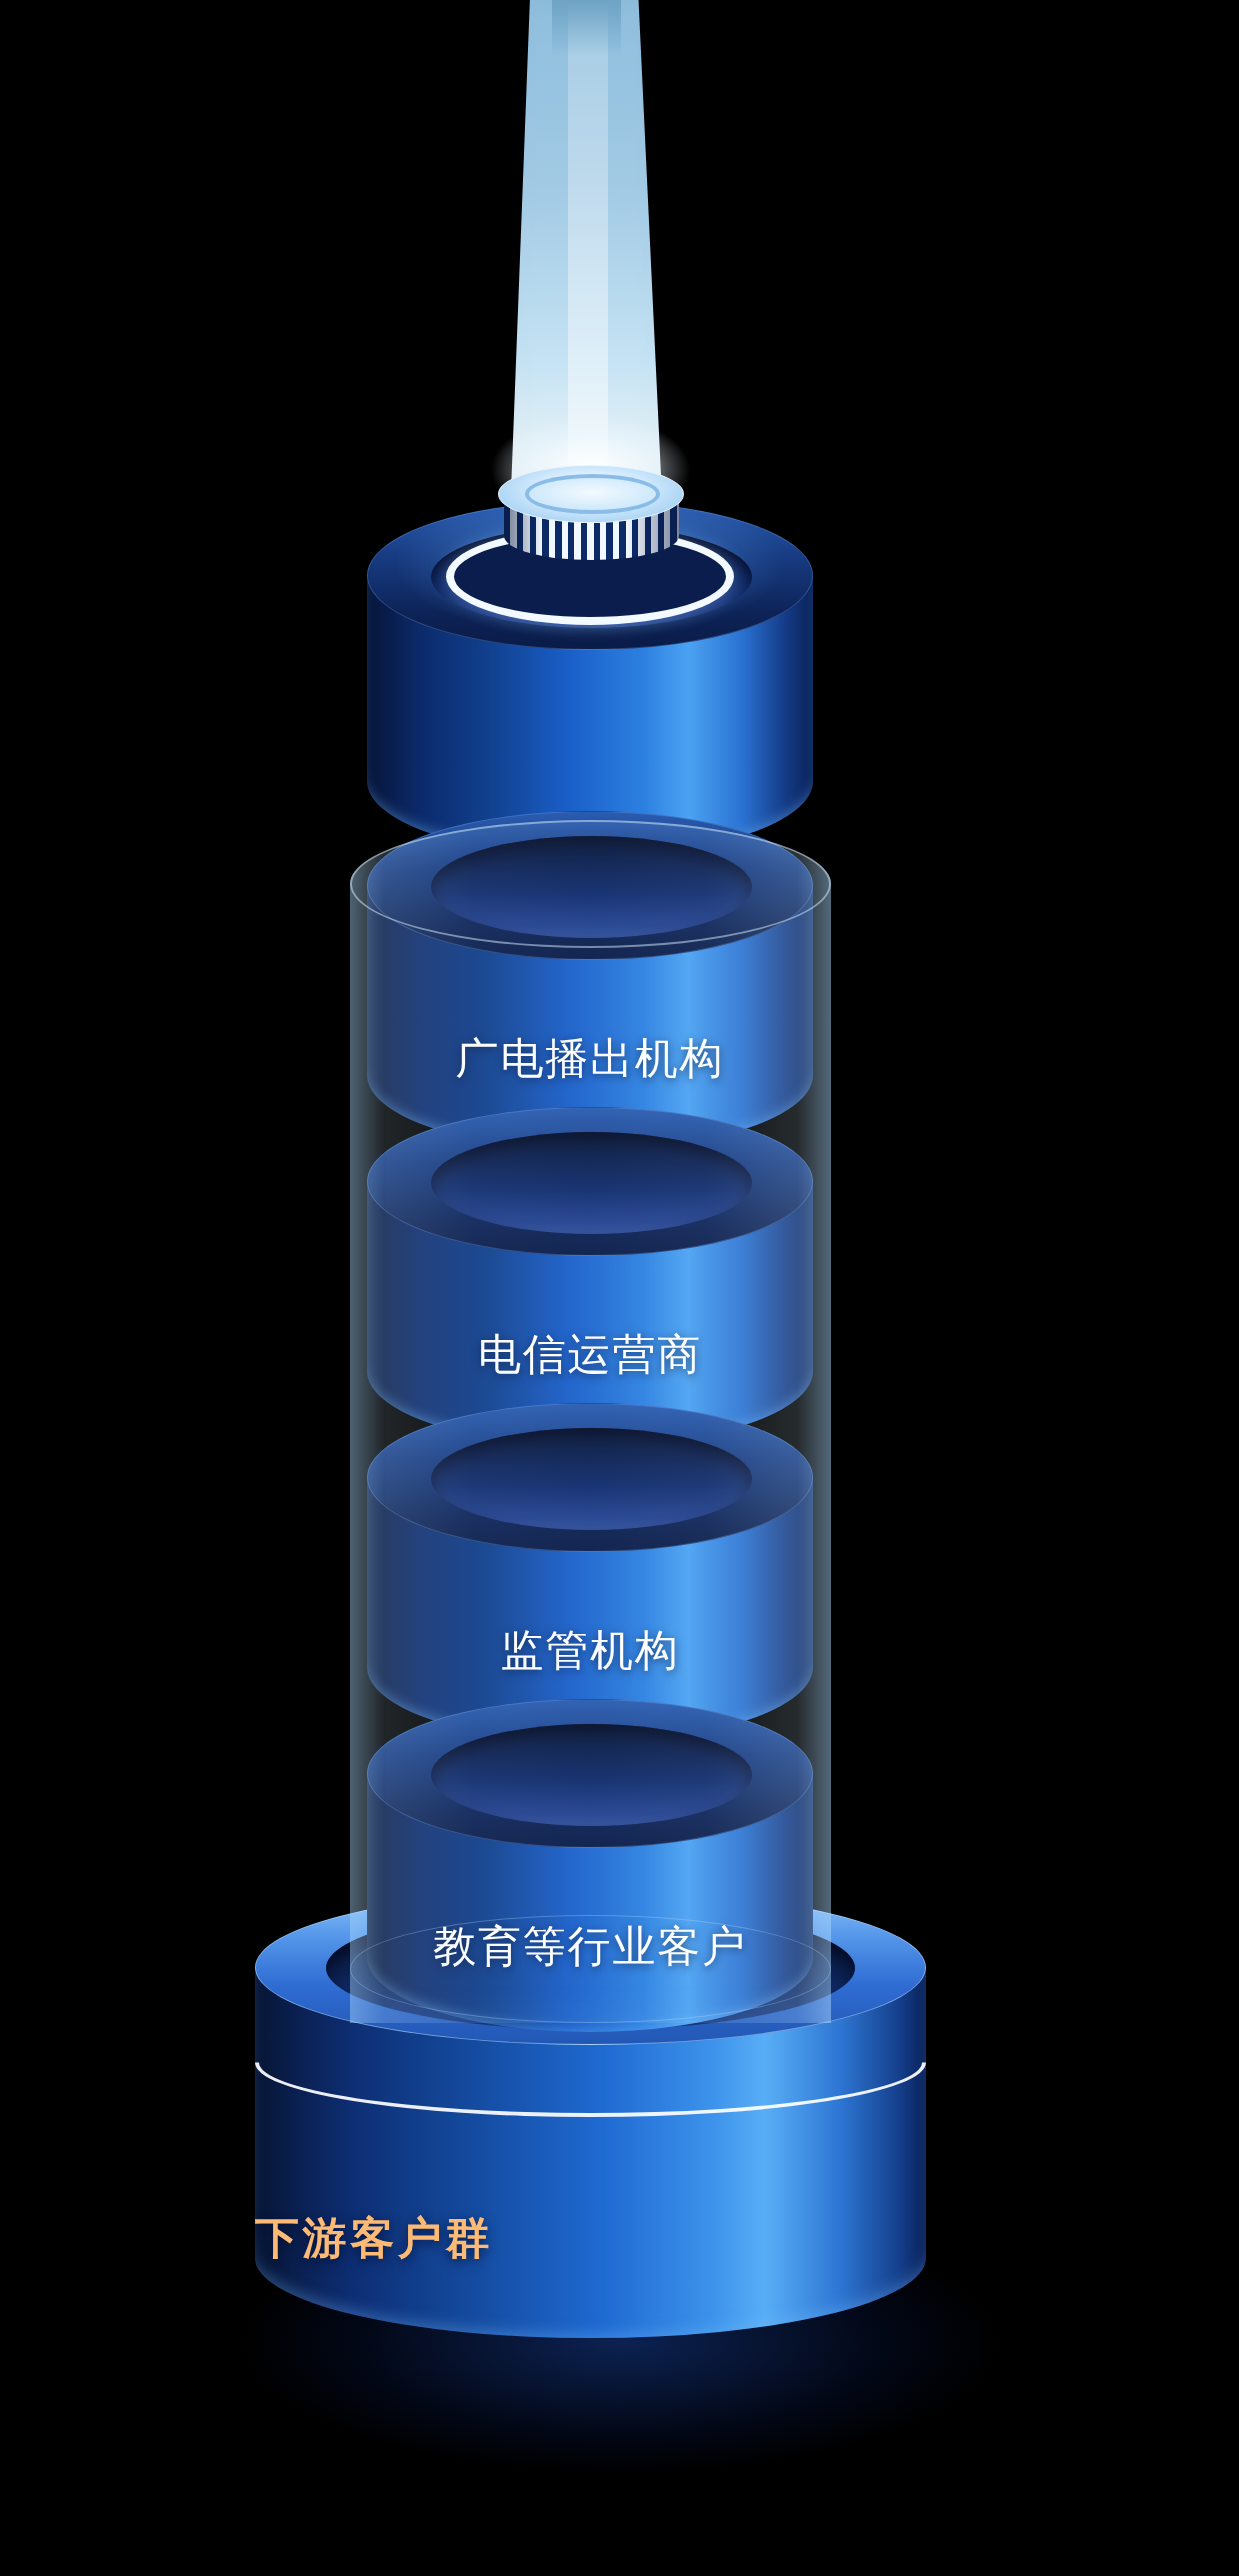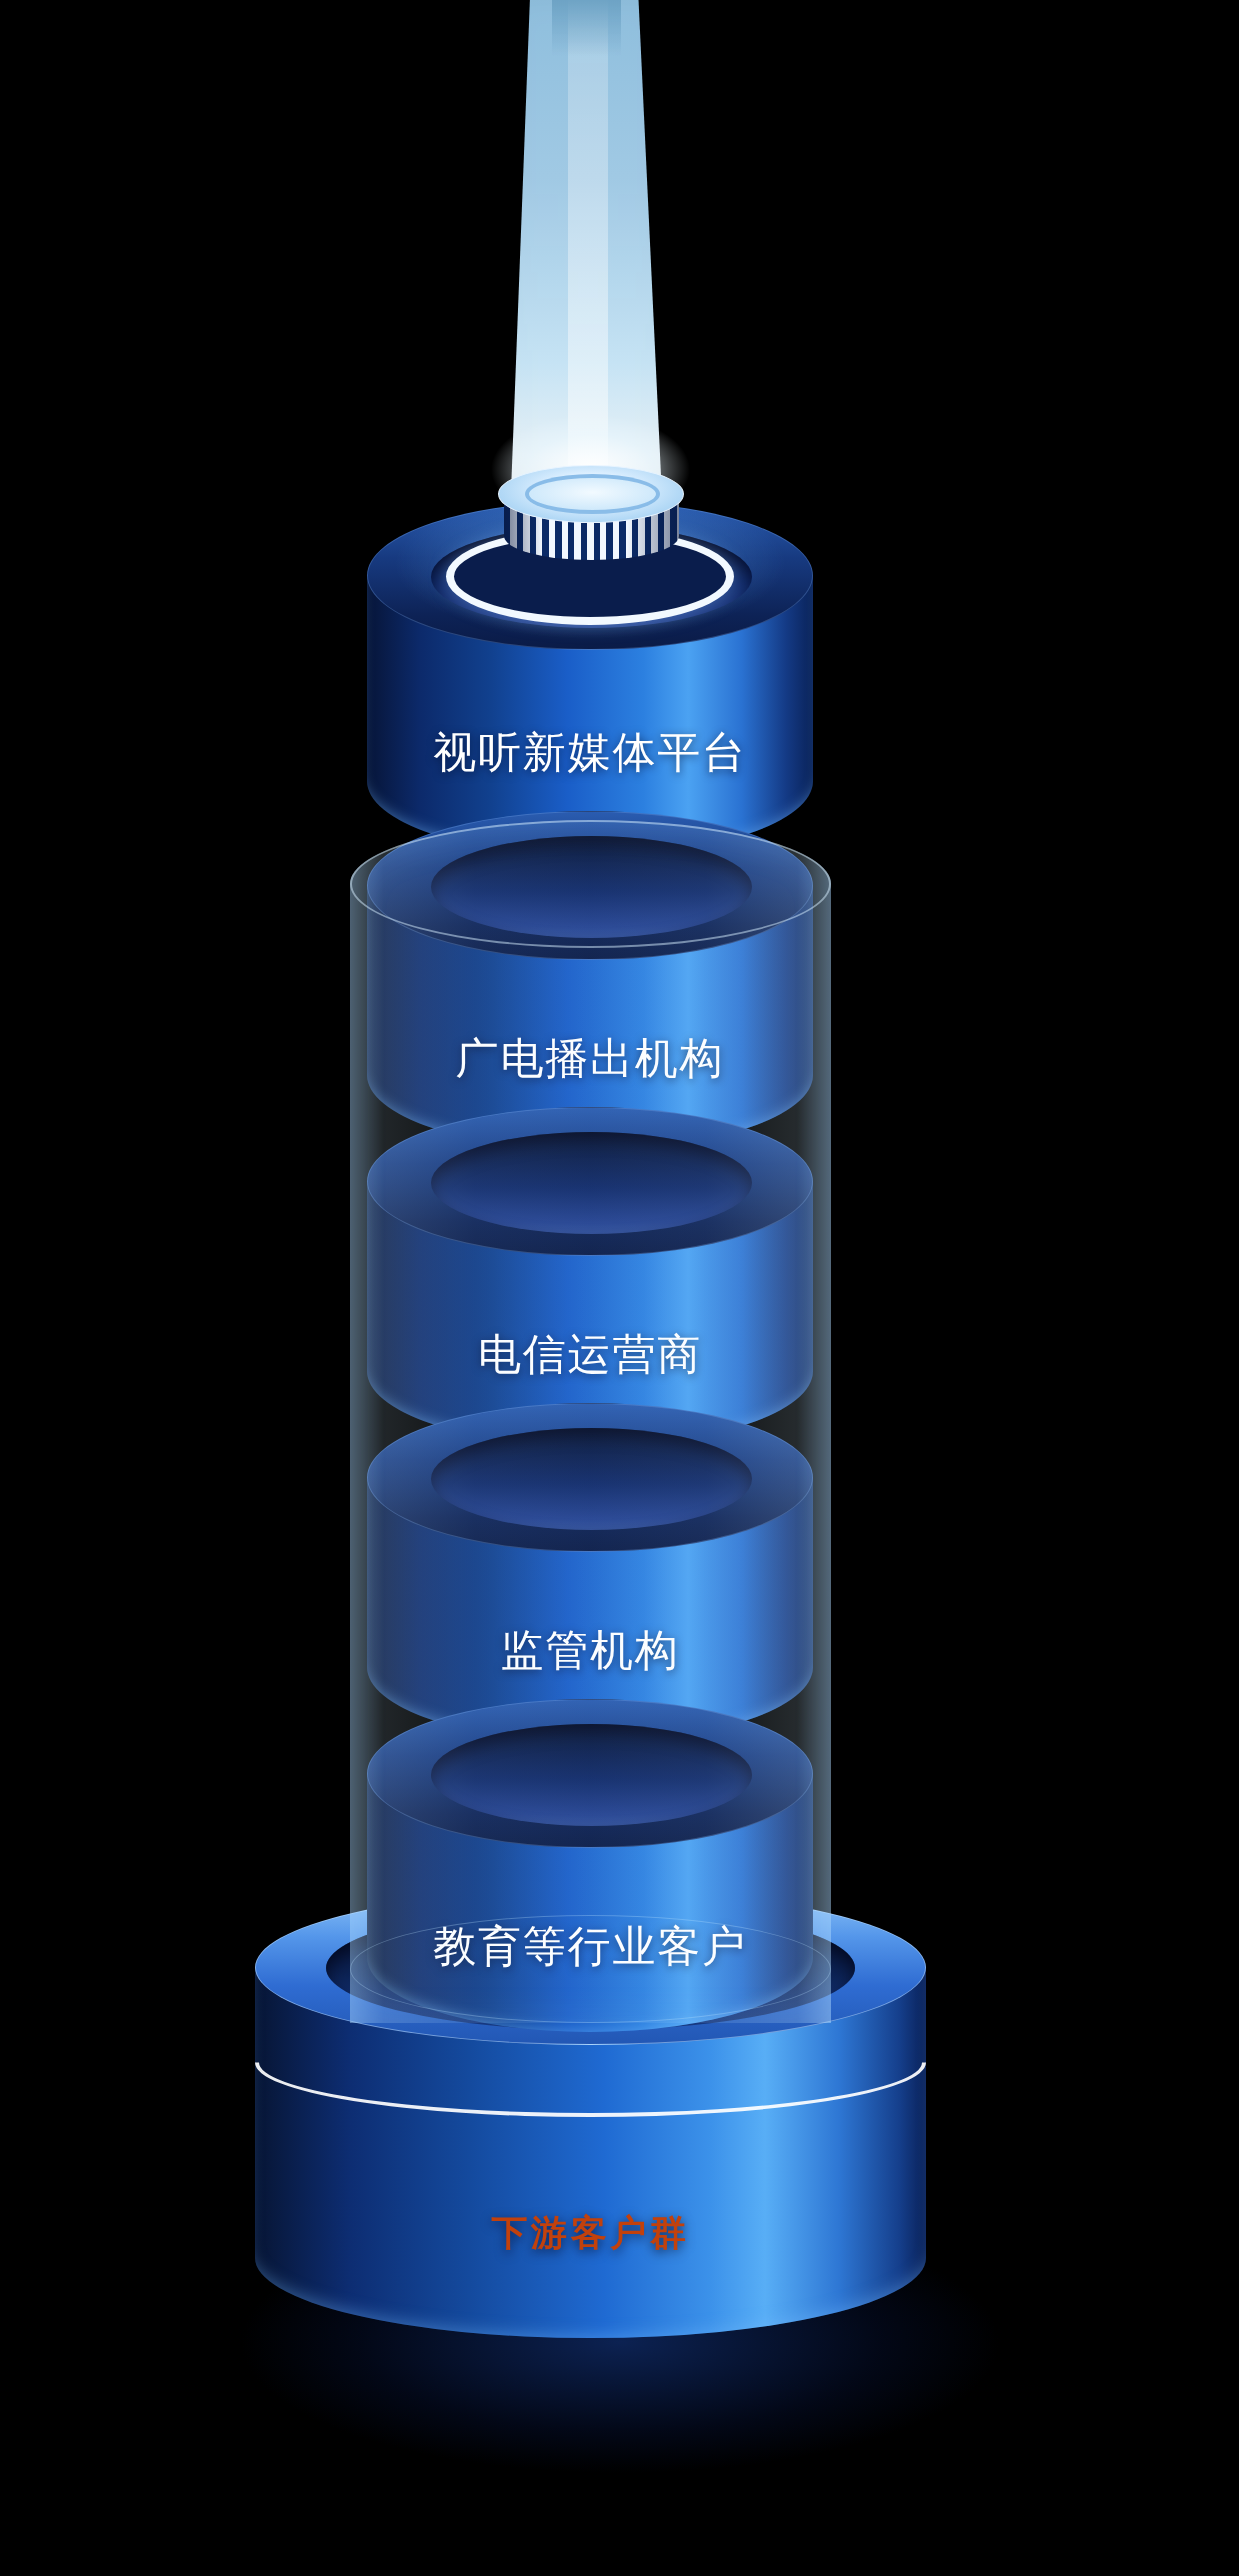--- a/index.html
+++ b/index.html
@@ -29,22 +29,22 @@
                    #3c92ea 68%,#58aef6 76%,#2e77d4 87%,#153f8c 96%,#0a2158 100%);
         box-shadow:inset 0 -9px 14.6px -5.5px rgba(120,190,255,.35);}
   .base-top{position:absolute;left:0;top:0;width:671px;height:155px;border-radius:50%;
         box-sizing:border-box;border:1.8px solid rgba(200,230,255,.5);
         background:linear-gradient(180deg,#8ec4f8 0%,#5496ea 30%,#2f6cd2 62%,#2257b4 100%);}
   .base-hole{position:absolute;left:71px;top:15.5px;width:529px;height:124px;border-radius:50%;
         background:linear-gradient(180deg,#050f2c 0%,#0c2254 55%,#15367e 85%,#1c4392 100%);
         box-shadow:inset 0 9px 18px rgba(0,0,15,.65);}
   .base-line{position:absolute;left:0;top:118px;width:671px;height:109px;box-sizing:border-box;
         border:4.6px solid rgba(255,255,255,.92);border-radius:50%;clip-path:inset(50% 0 0 0);}
-  .base-label{position:absolute;left:0;right:0;top:319px;text-align:center;
-        font-size:36px;font-weight:bold;color:#c2410c;letter-spacing:3.6px;
+  .base-label{position:absolute;left:0;right:0;top:319px;
+        font-size:44px;font-weight:bold;color:#fdba74;letter-spacing:3.6px;
         text-shadow:0 2.7px 11px rgba(0,10,40,.7);}
 
   
   .cyl{position:absolute;left:367px;width:446px;}
   .c1{top:501px;height:355px;}
   .c2{top:811px;height:339px;}
   .c3{top:1107px;height:339px;}
   .c4{top:1403px;height:339px;}
   .c5{top:1699px;height:333px;}
   .cyl-body{position:absolute;left:0;right:0;top:75px;bottom:0;
@@ -112,21 +112,20 @@
     <div class="base-hole"></div>
     <div class="base-line"></div>
     <div class="base-label">下游客户群</div>
   </div>
 
   <div class="cyl c1">
     <div class="cyl-body"></div>
     <div class="cyl-top">
       <div class="cyl-top-inner"></div>
     </div>
-    <div class="cyl-label">视听新媒体平台</div>
   </div>
 
   <div class="cyl c2">
     <div class="cyl-body"></div>
     <div class="cyl-top">
       <div class="cyl-top-inner"></div>
     </div>
     <div class="cyl-label">广电播出机构</div>
   </div>
 

